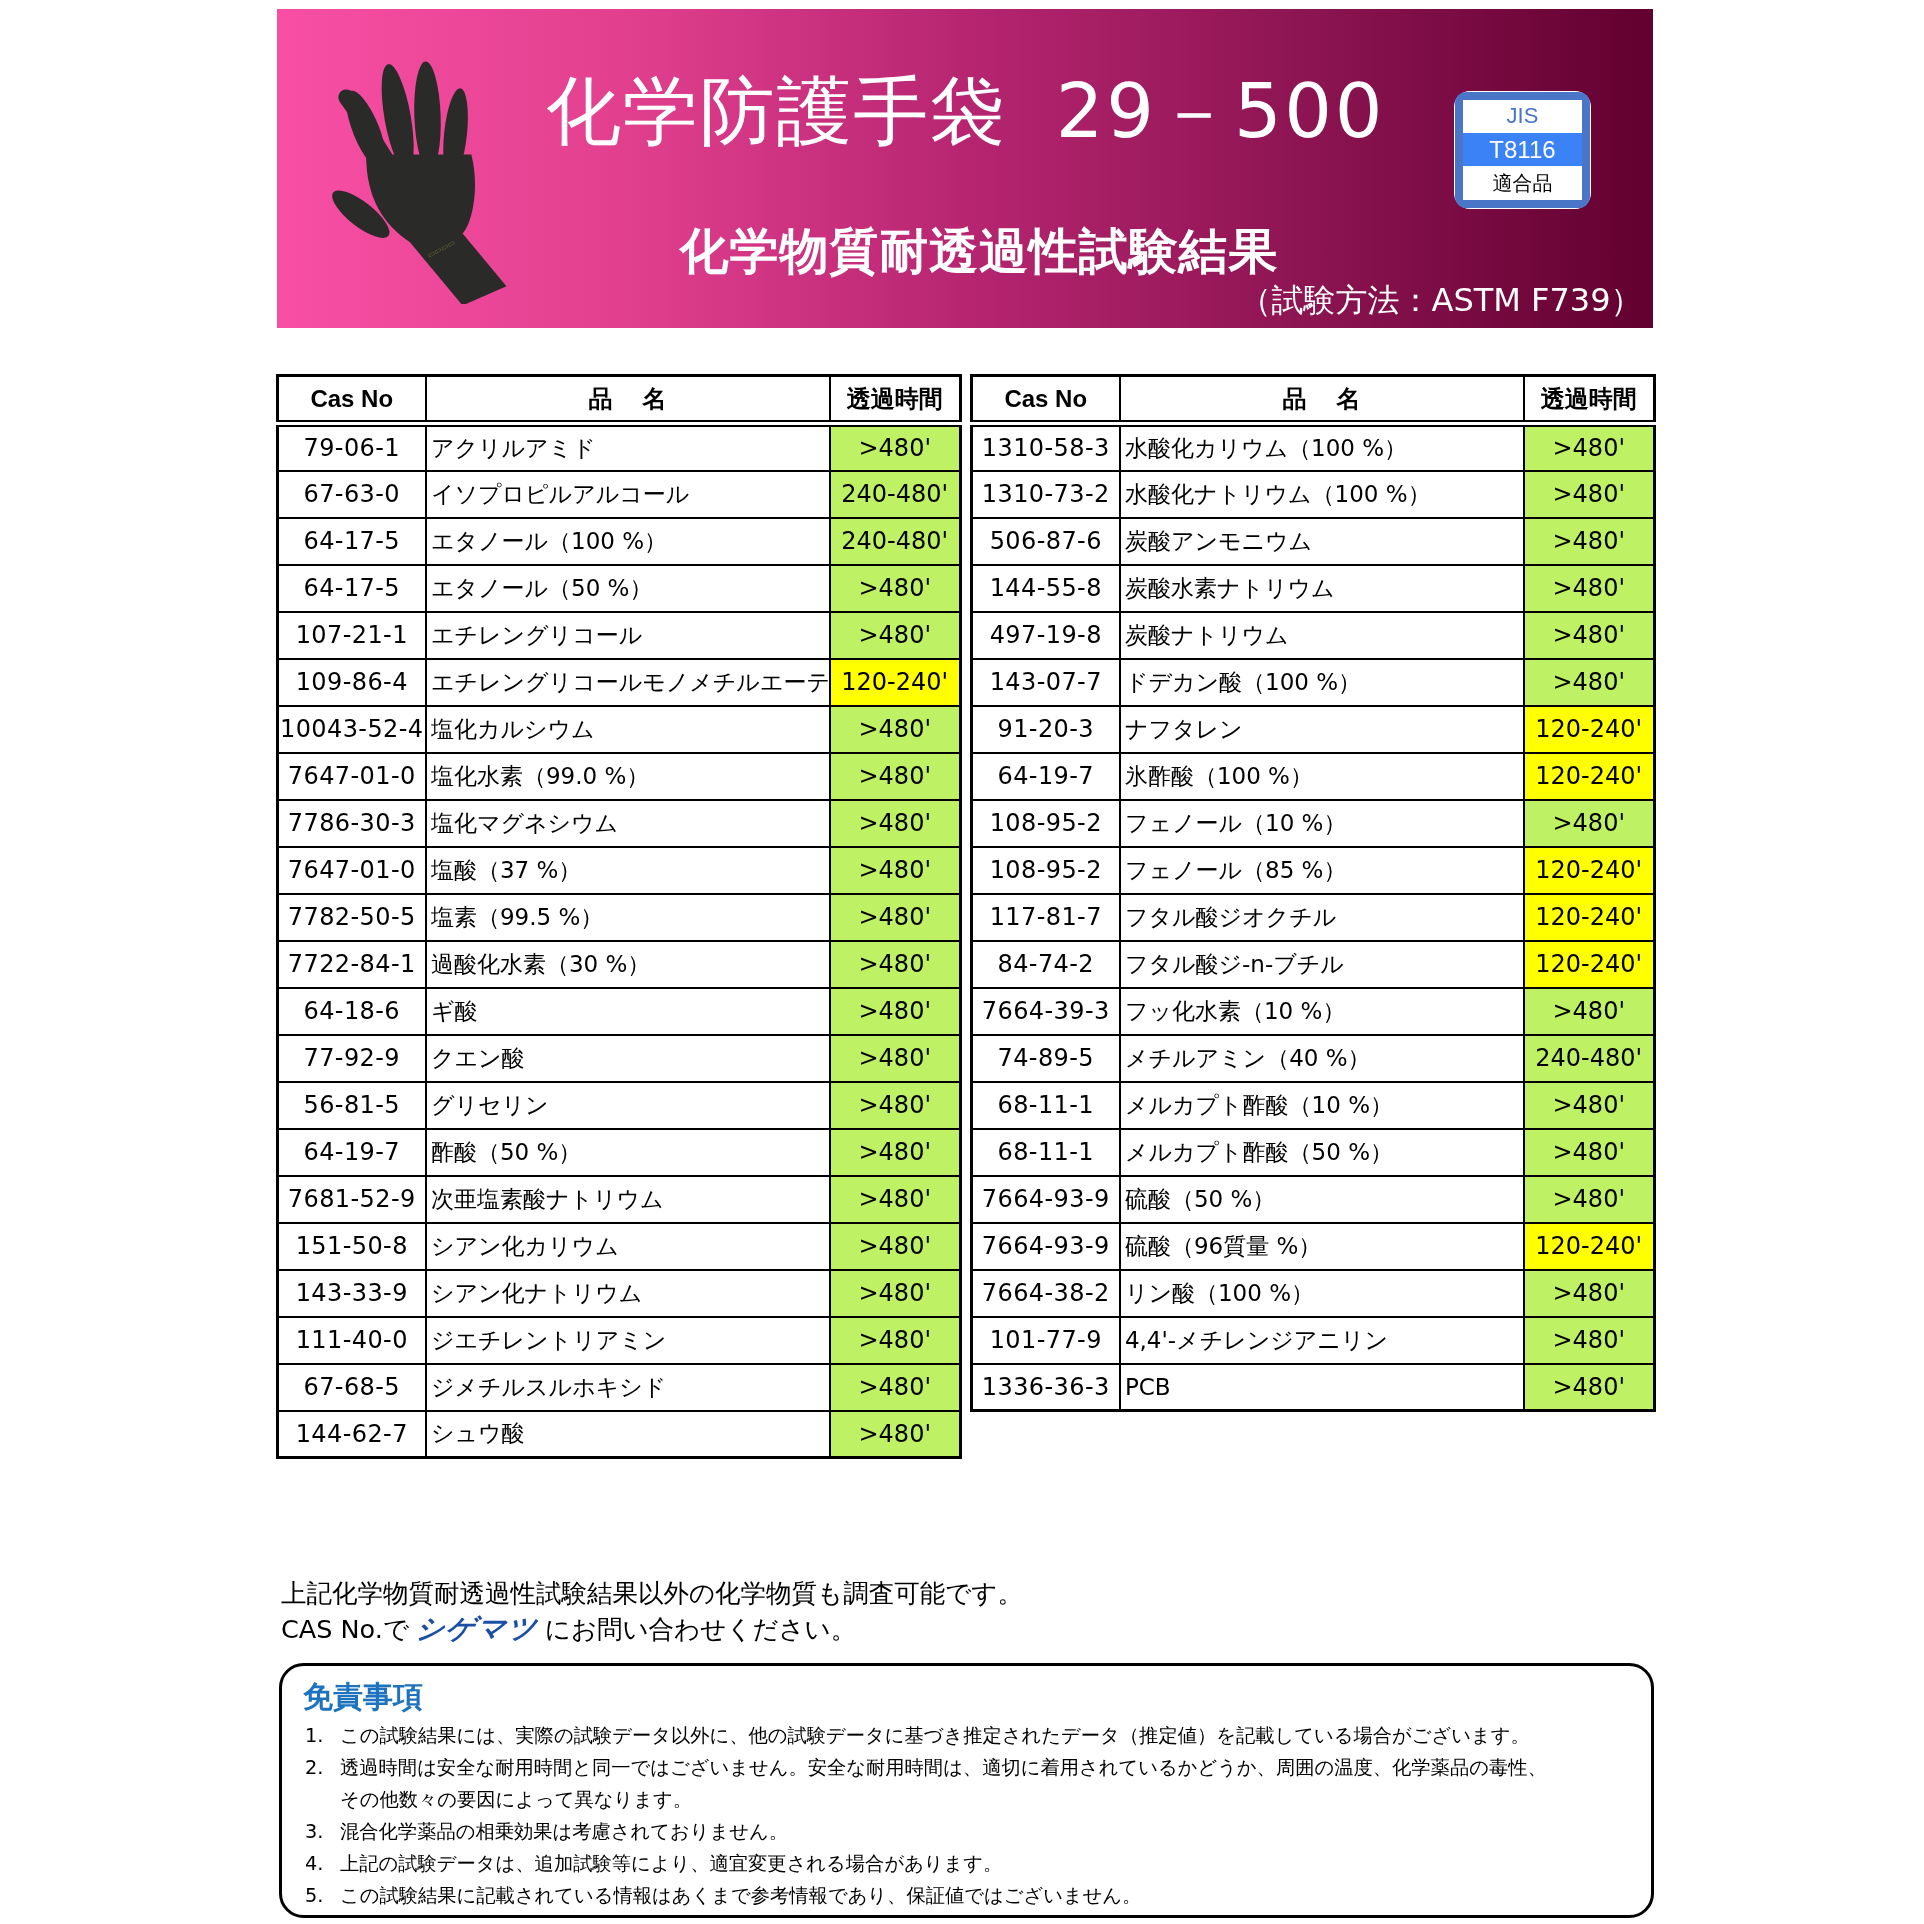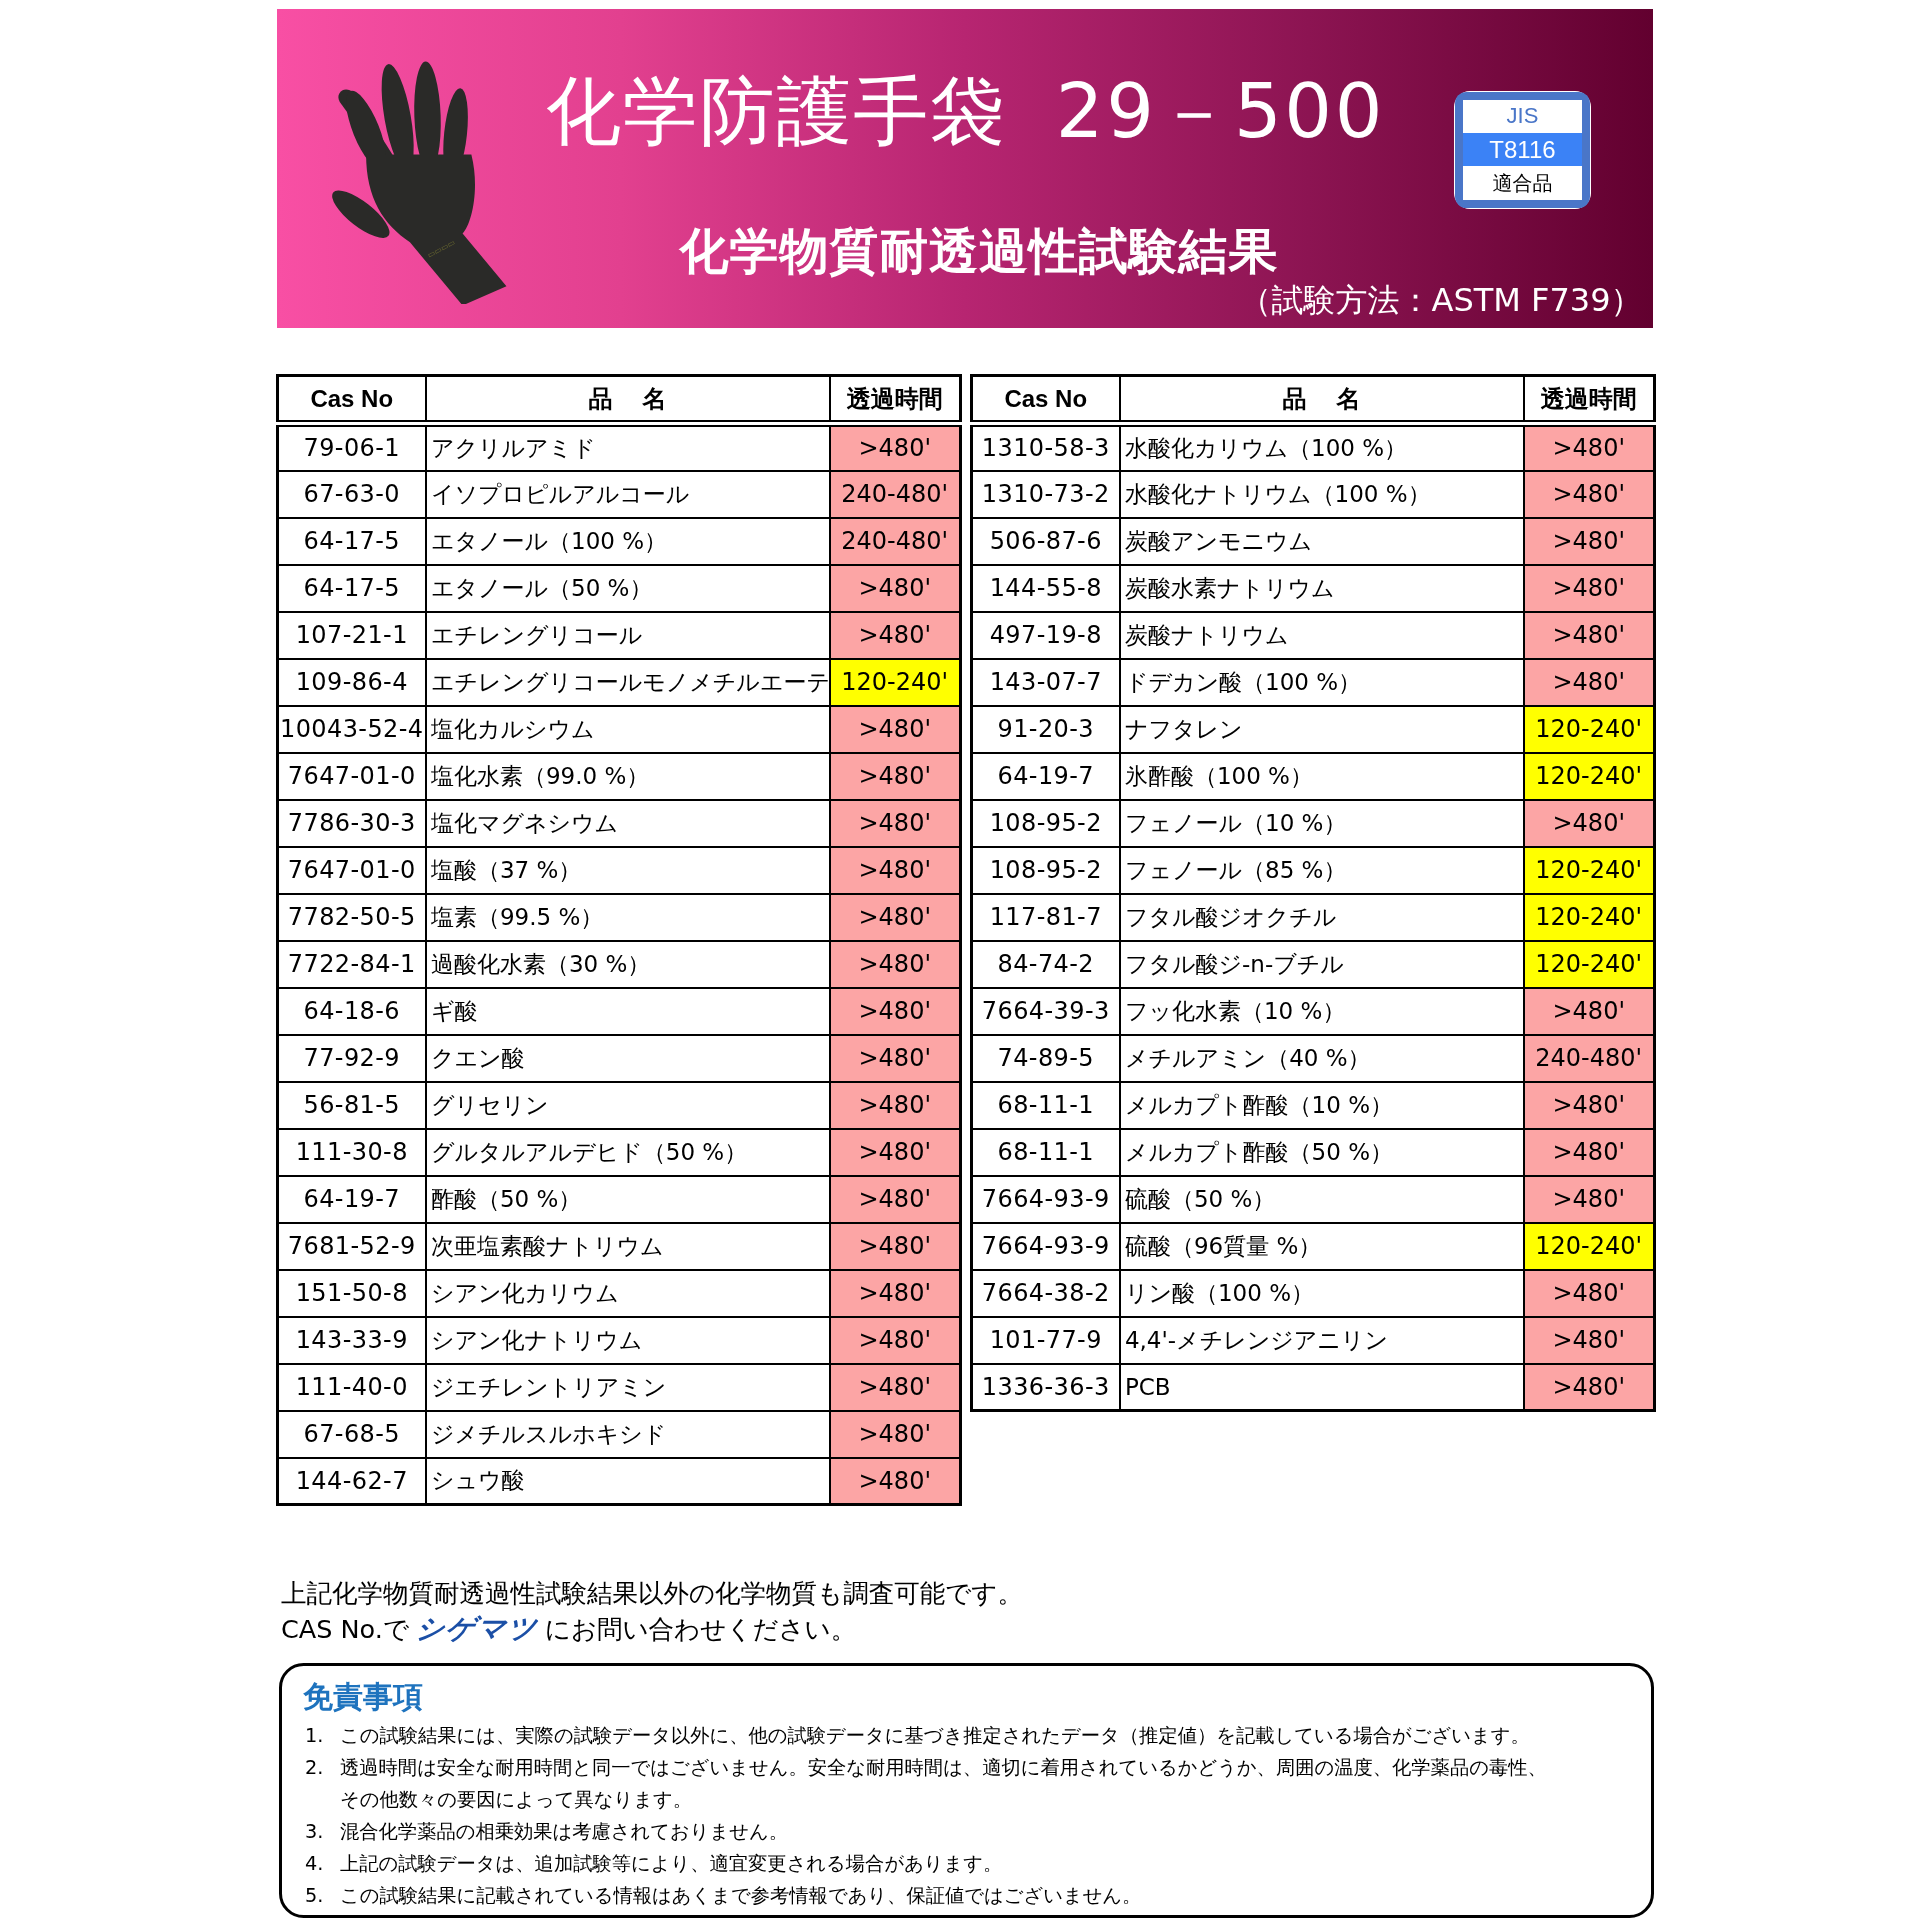--- a/index.html
+++ b/index.html
@@ -40,21 +40,21 @@
   .tbl col.c2 { width: 404px; }
   .tbl col.c3 { width: 131px; }
   .tbl th, .tbl td { border: 2.6px solid #000; padding: 0; height: 47px; box-sizing: border-box;
                      white-space: nowrap; overflow: hidden; }
   .tbl th { height: 48px; font-size: 24px; font-weight: bold; text-align: center;
             border-bottom: 7px double #000; font-family: "Liberation Sans", "DejaVu Sans", sans-serif; }
   .tbl th.name-h { letter-spacing: 30px; padding-left: 30px; }
   .tbl td.cas { text-align: center; font-size: 24px; letter-spacing: 0.4px; }
   .tbl td.name { text-align: left; font-size: 23px; padding-left: 4.4px; }
   .tbl td.time { text-align: center; font-size: 24px; }
-  .tbl td.green  { background: #fca5a5; }
+  .tbl td.green  { background: #bef264; }
   .tbl td.yellow { background: #ffff00; }
 
   
   .note { position: absolute; left: 281px; font-size: 25.5px; line-height: 33px; white-space: nowrap; }
   .note.n1 { top: 1577px; }
   .note.n2 { top: 1612px; }
   .brand { display: inline-block; color: #1b4fa6; font-weight: bold; font-style: italic;
            font-size: 28px; letter-spacing: 1.8px; margin: 0 7px; transform: skewX(-8deg); }
 
   
@@ -184,25 +184,20 @@
         <td class="cas">77-92-9</td>
         <td class="name">クエン酸</td>
         <td class="time green">&gt;480'</td>
       </tr>
       <tr>
         <td class="cas">56-81-5</td>
         <td class="name">グリセリン</td>
         <td class="time green">&gt;480'</td>
       </tr>
       <tr>
-        <td class="cas">111-30-8</td>
-        <td class="name">グルタルアルデヒド（50 %）</td>
-        <td class="time green">&gt;480'</td>
-      </tr>
-      <tr>
         <td class="cas">64-19-7</td>
         <td class="name">酢酸（50 %）</td>
         <td class="time green">&gt;480'</td>
       </tr>
       <tr>
         <td class="cas">7681-52-9</td>
         <td class="name">次亜塩素酸ナトリウム</td>
         <td class="time green">&gt;480'</td>
       </tr>
       <tr>

